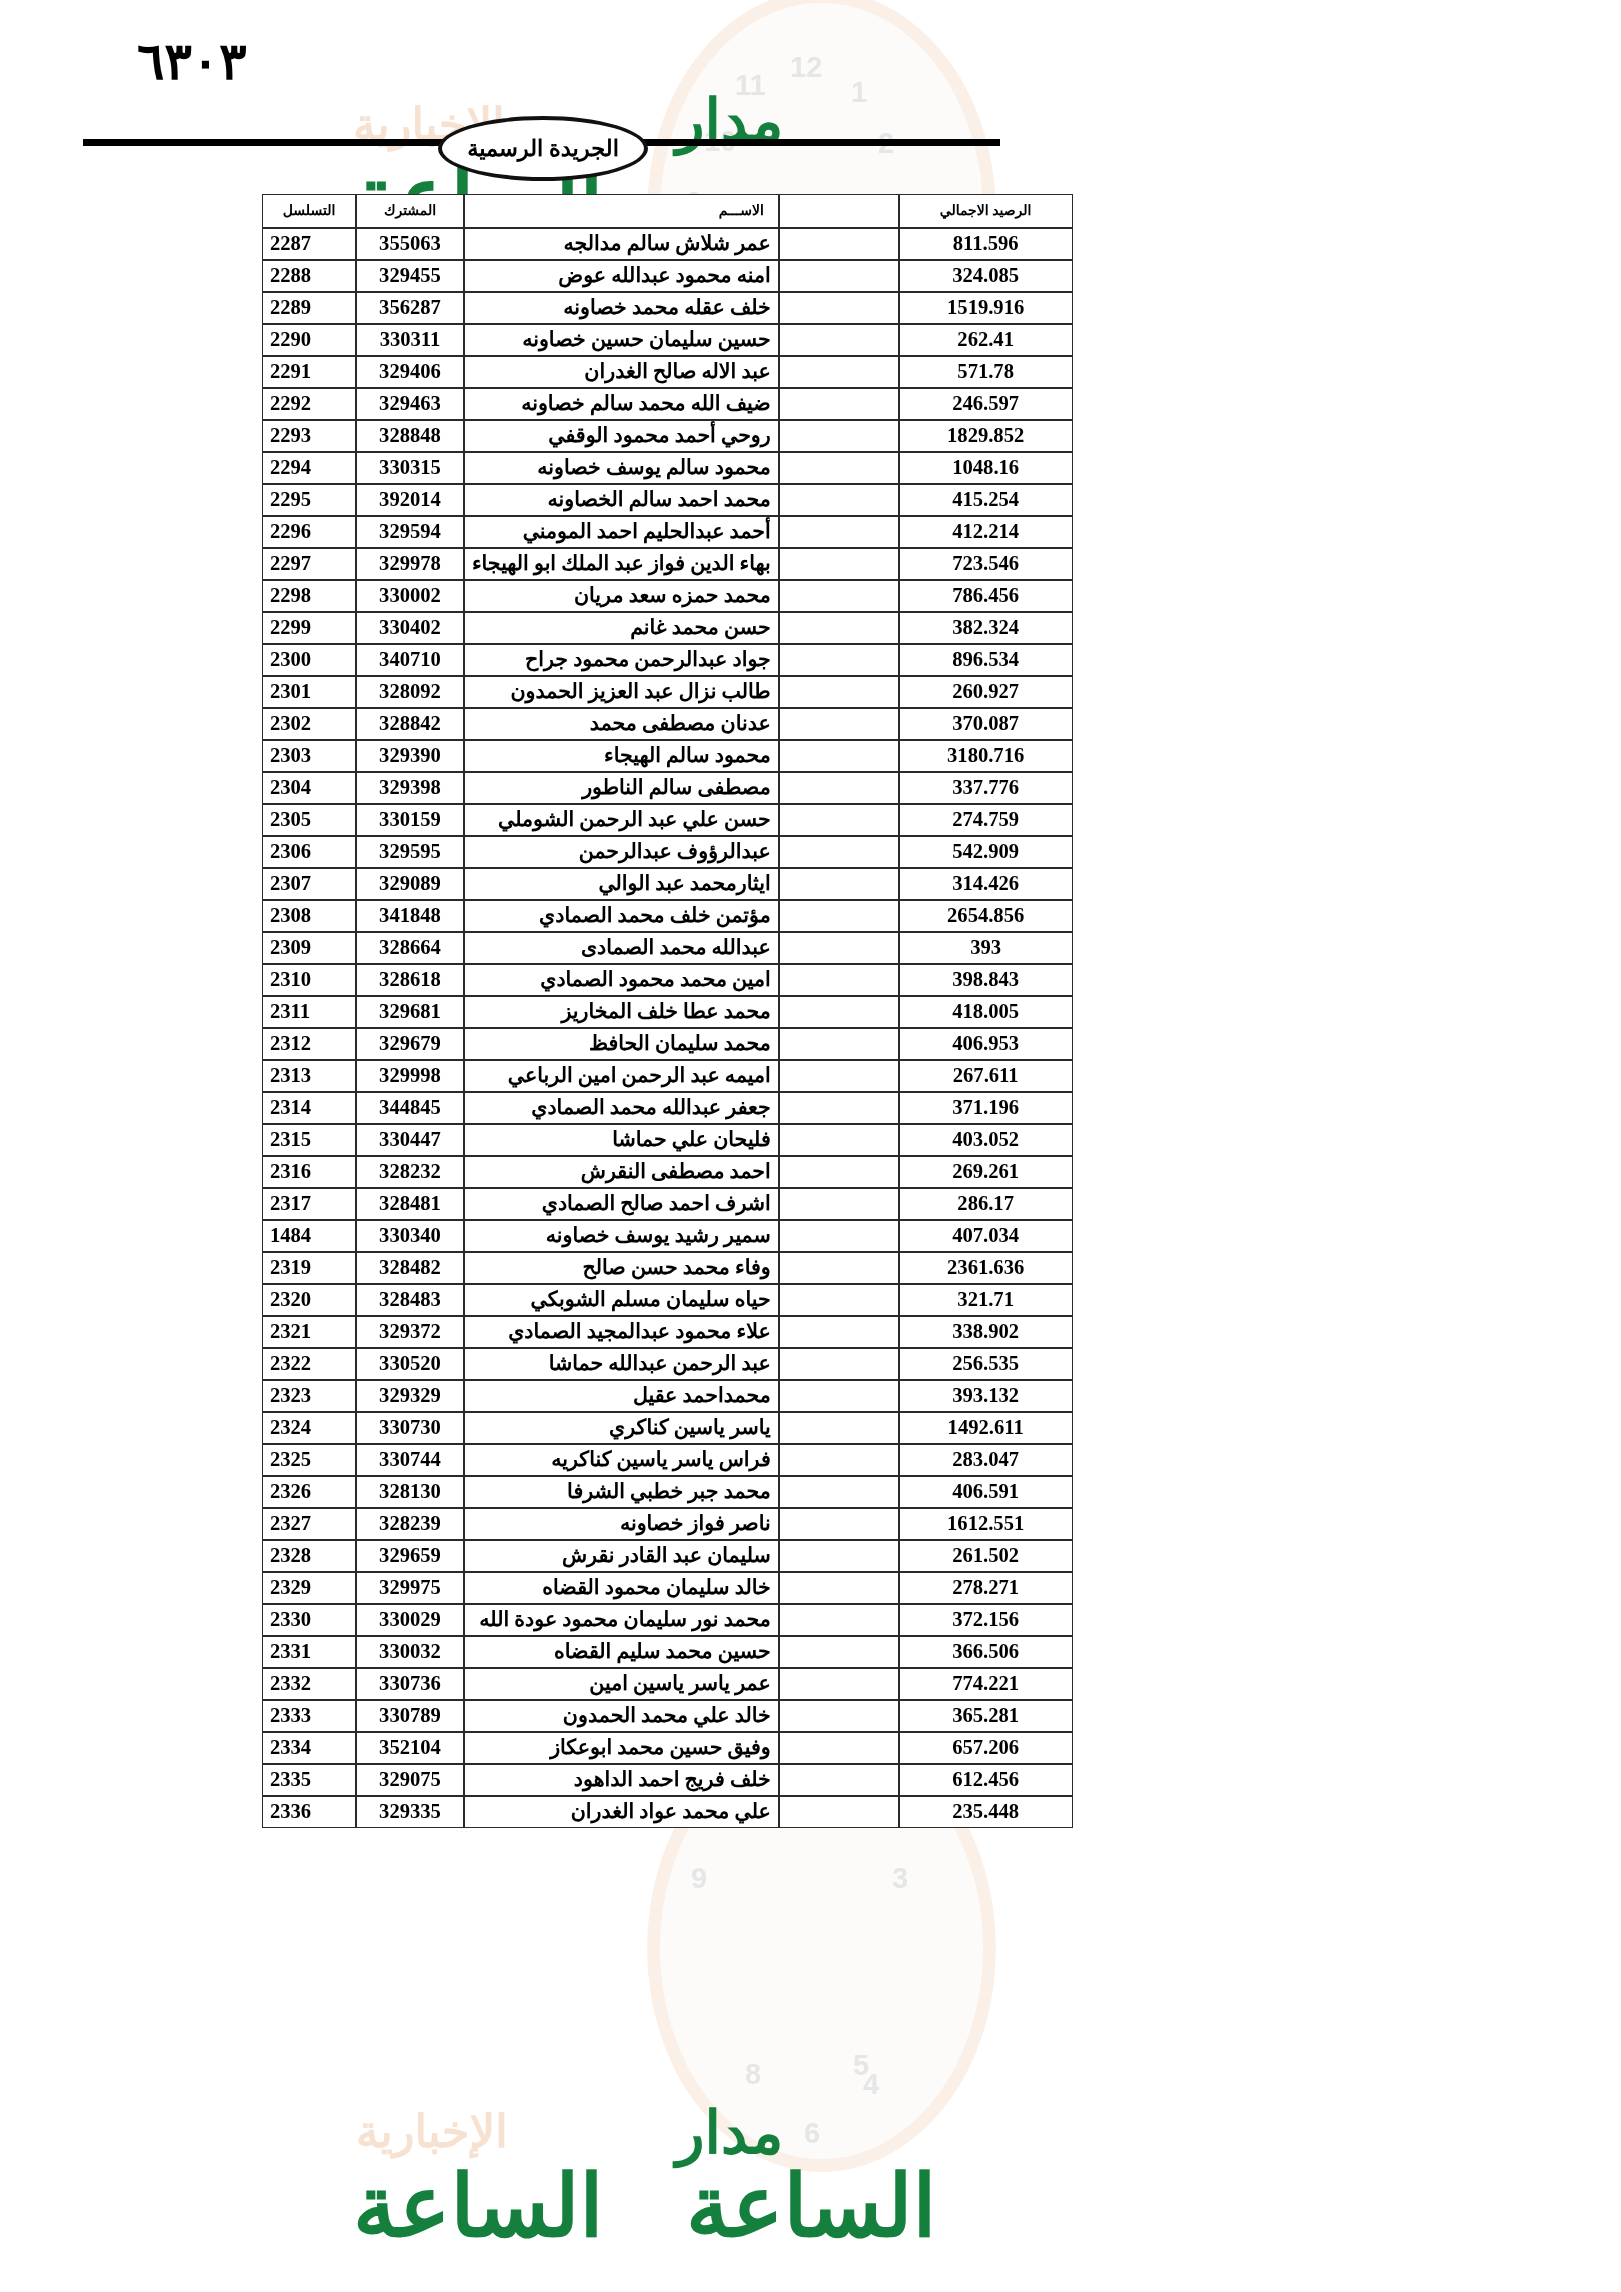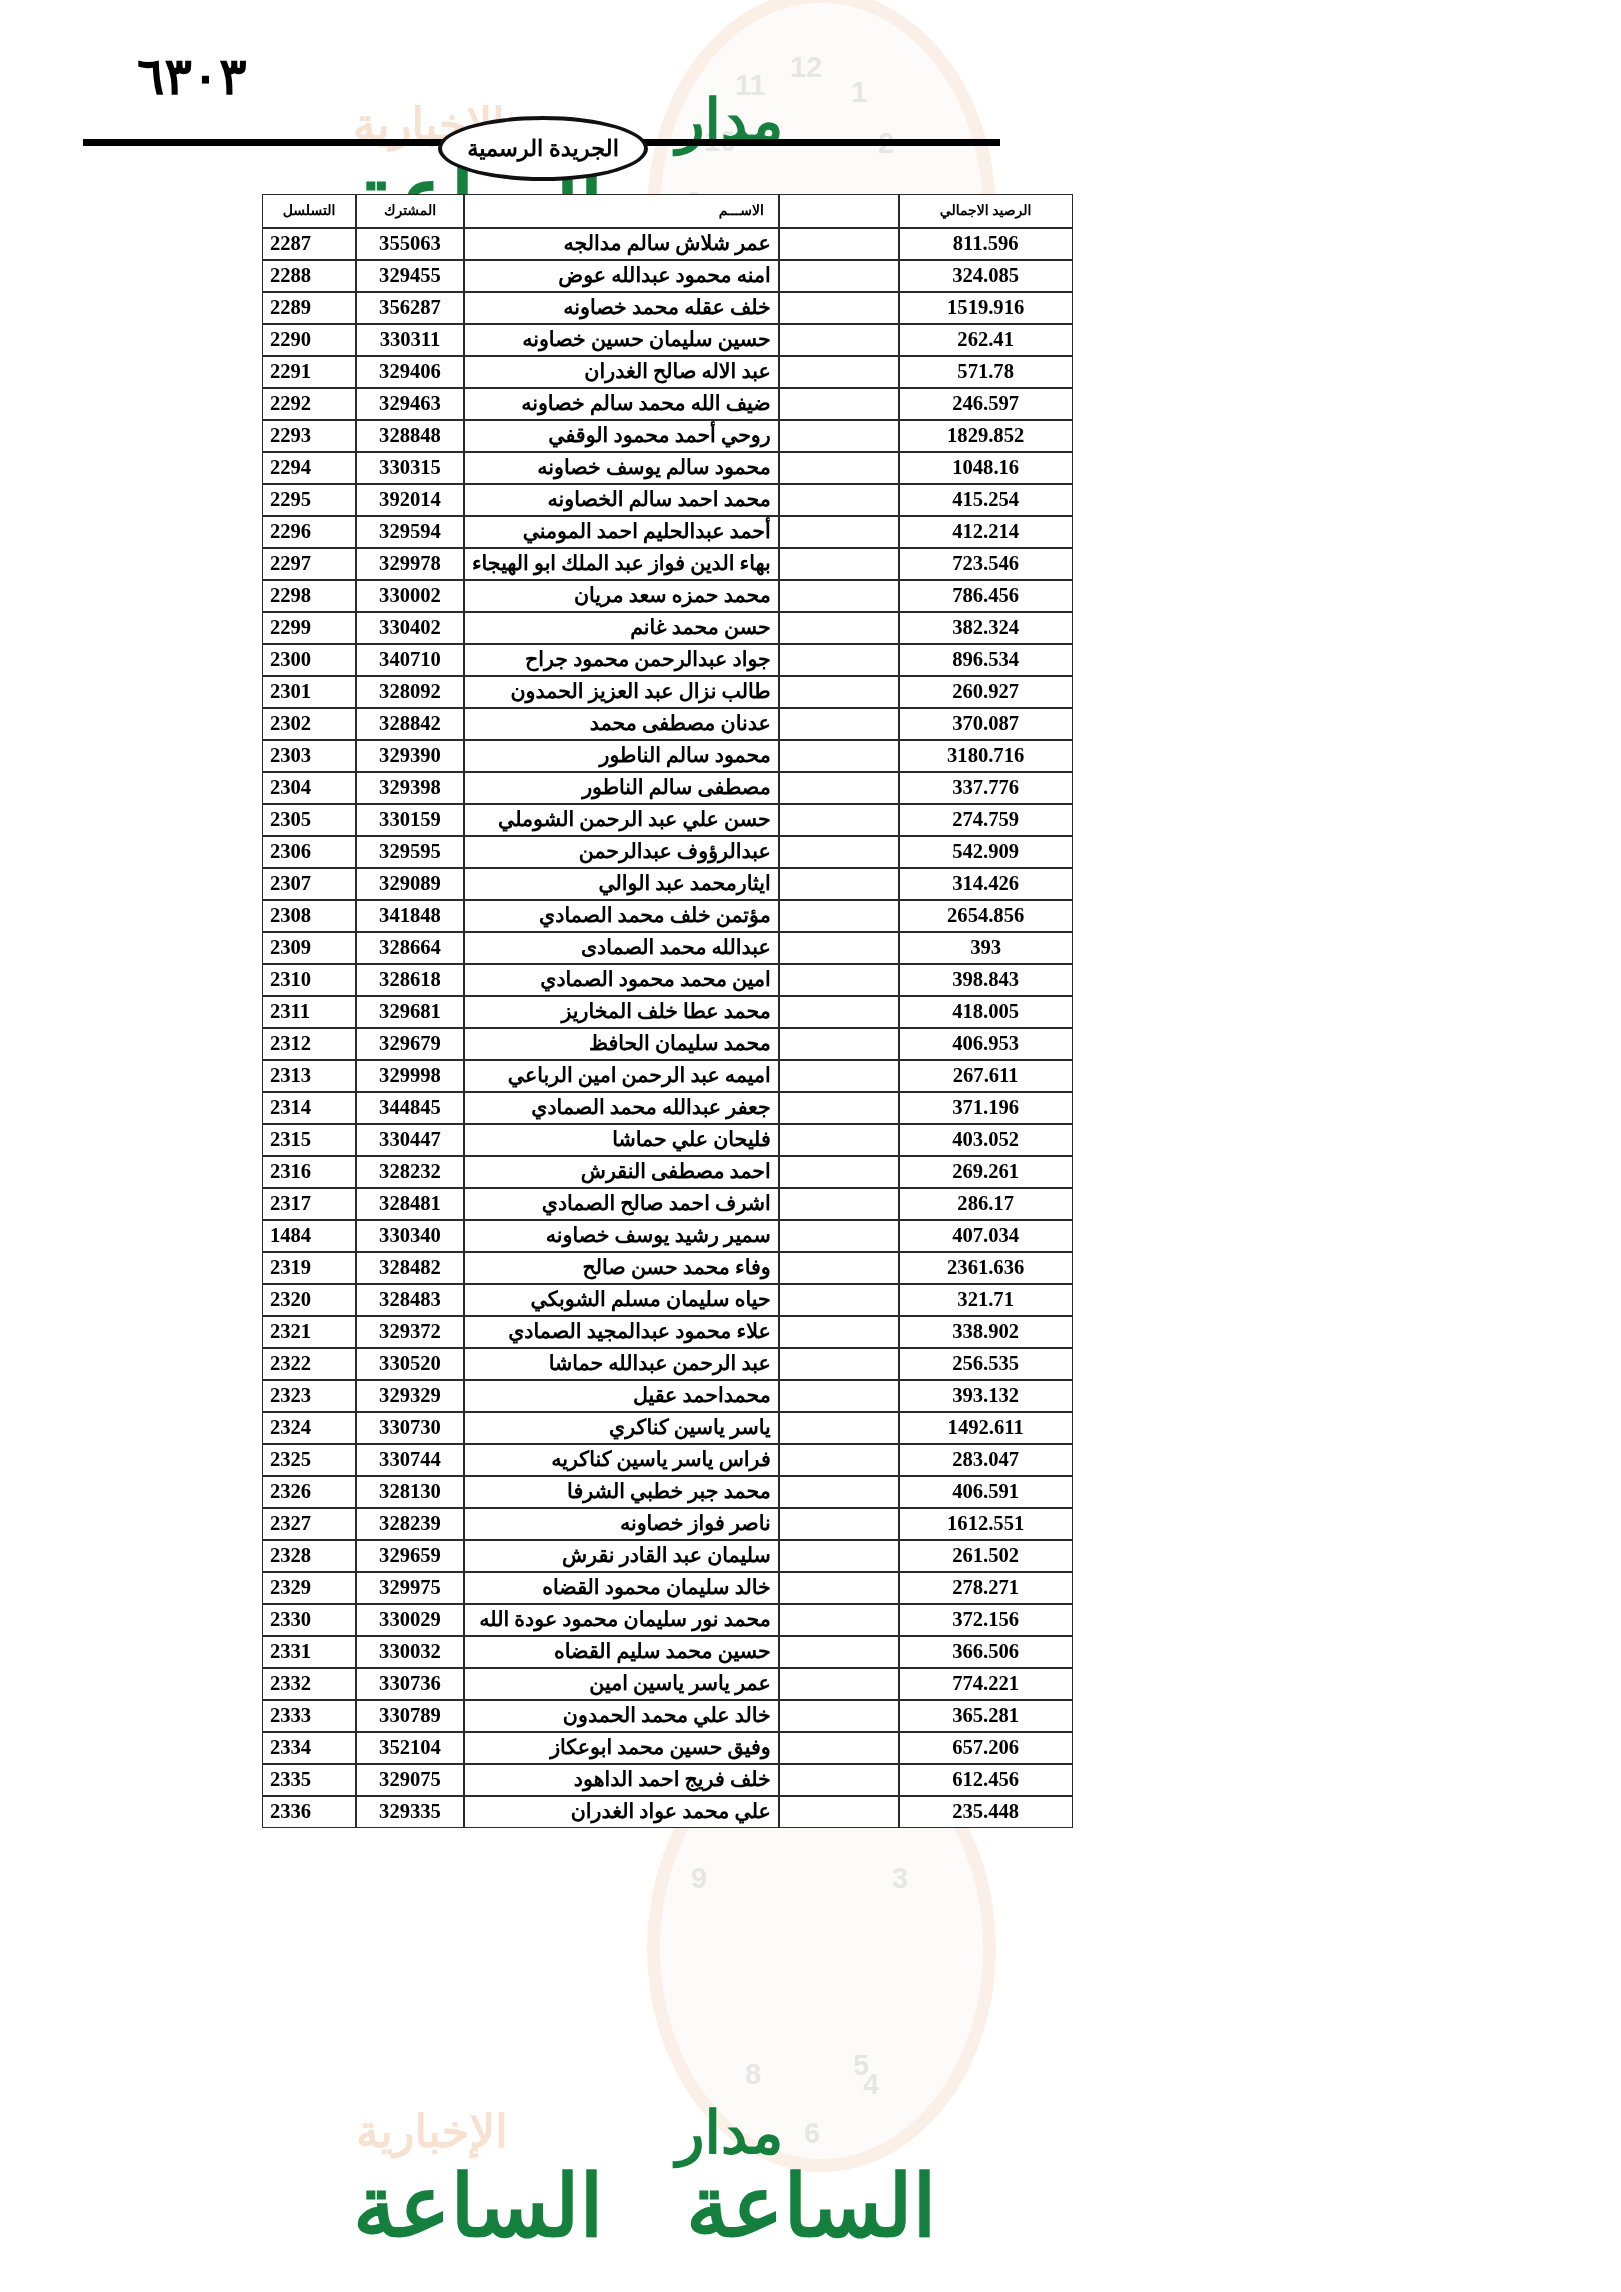--- a/index.html
+++ b/index.html
@@ -54,21 +54,21 @@
     color: #15803d;
     font-family: "Liberation Sans", sans-serif;
     font-weight: bold;
     white-space: nowrap;
   }
 
   
   .page-number {
     position: absolute;
     left: 137px;
-    top: 47px;
+    top: 32px;
     font-size: 51px;
     font-weight: bold;
     letter-spacing: 3.9px;
     font-family: "Liberation Serif", serif;
     z-index: 4;
   }
 
   
   .header-rule {
     position: absolute;
@@ -348,21 +348,21 @@
         <tr>
           <td class="balance">370.087</td>
           <td class="gap"></td>
           <td class="name">عدنان مصطفى محمد</td>
           <td class="sub">328842</td>
           <td class="seq">2302</td>
         </tr>
         <tr>
           <td class="balance">3180.716</td>
           <td class="gap"></td>
-          <td class="name">محمود سالم الناطور</td>
+          <td class="name">محمود سالم الهيجاء</td>
           <td class="sub">329390</td>
           <td class="seq">2303</td>
         </tr>
         <tr>
           <td class="balance">337.776</td>
           <td class="gap"></td>
           <td class="name">مصطفى سالم الناطور</td>
           <td class="sub">329398</td>
           <td class="seq">2304</td>
         </tr>

